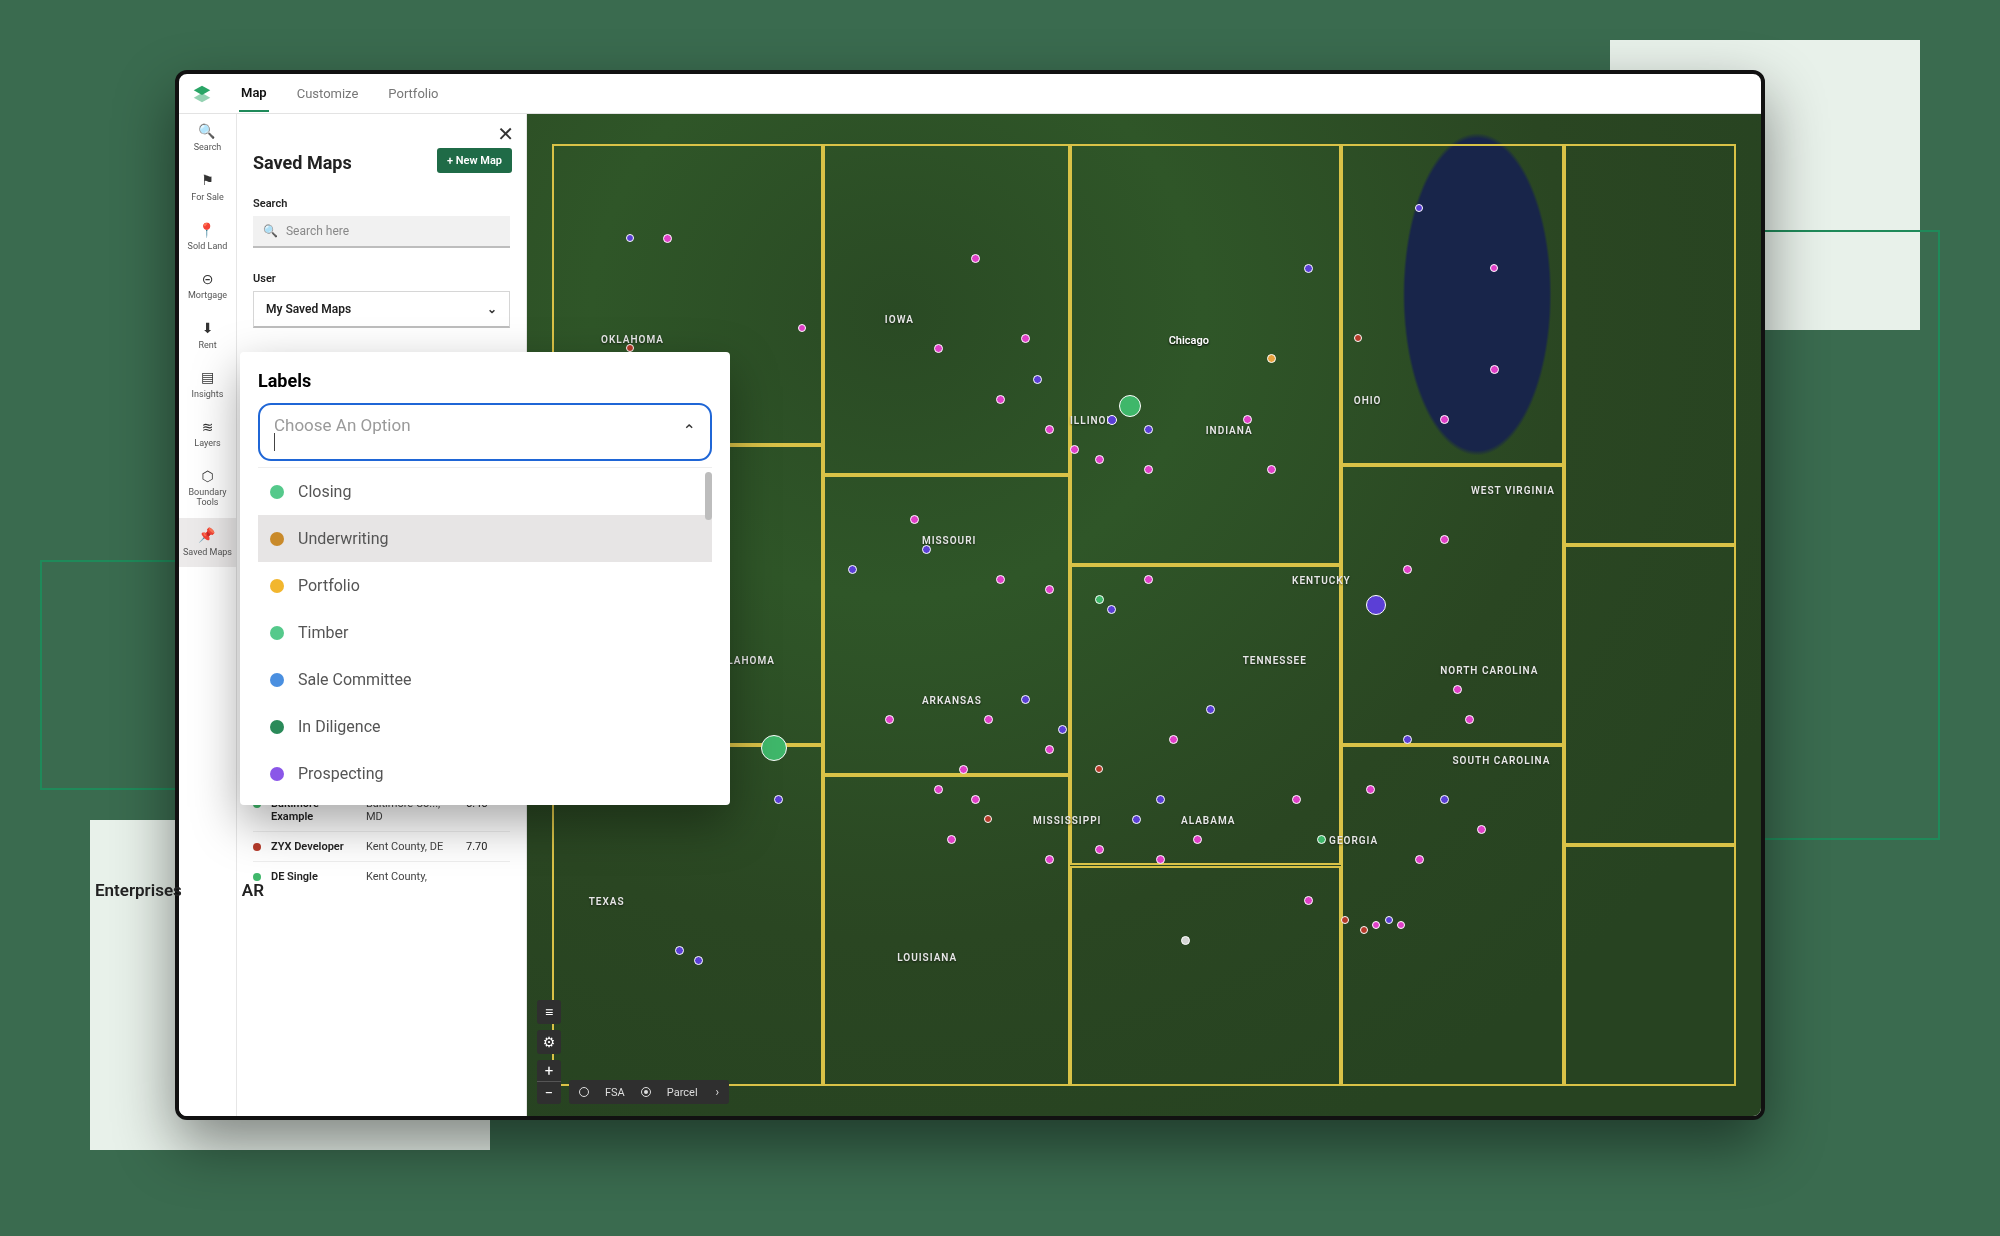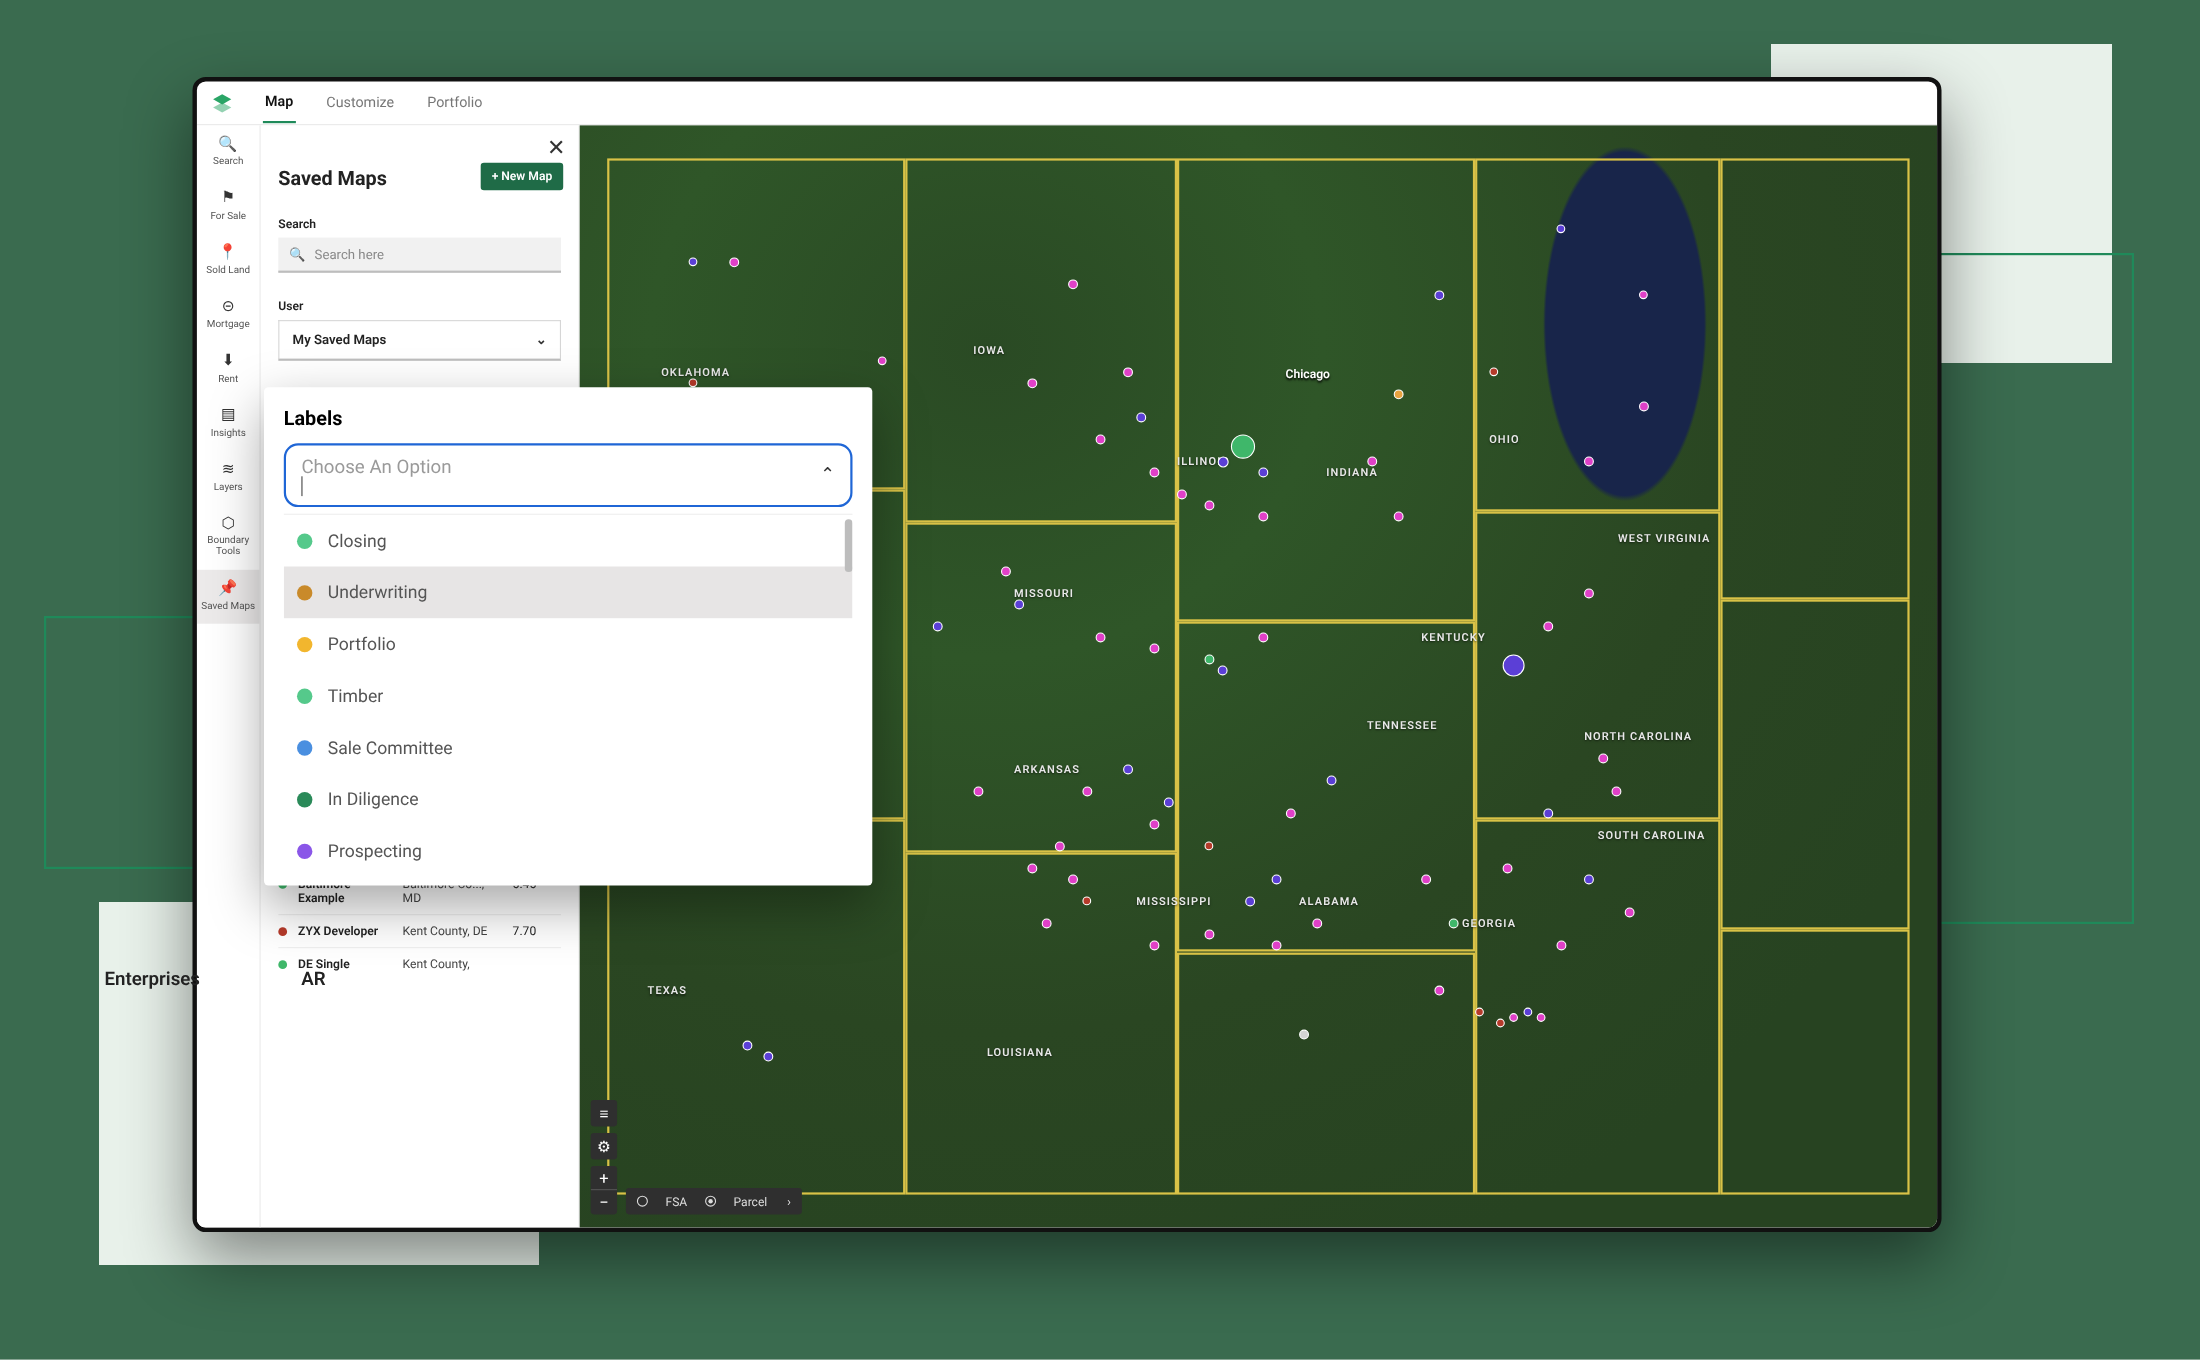--- a/index.html
+++ b/index.html
@@ -85,34 +85,34 @@
   .ctrl-btn { width:24px; height:24px; background:#2f2f2f; color:#fff; font-size:14px; display:flex; align-items:center; justify-content:center; border-radius:3px; cursor:pointer; }
   .ctrl-zoom { background:#2f2f2f; border-radius:3px; display:flex; flex-direction:column; overflow:hidden; }
   .ctrl-zoom div { width:24px; height:22px; color:#fff; display:flex; align-items:center; justify-content:center; font-size:15px; cursor:pointer; }
   .ctrl-zoom div:first-child { border-bottom:1px solid #555; }
   .seg-bar { position:absolute; left:42px; bottom:12px; background:#2f2f2f; color:#ddd; font-size:11px; padding:5px 10px; border-radius:3px; display:flex; align-items:center; gap:16px; }
   .seg-bar .rad { width:10px; height:10px; border:1.5px solid #ddd; border-radius:50%; display:inline-block; }
   .seg-bar .rad.on::after{ content:''; display:block; width:4px; height:4px; background:#ddd; border-radius:50%; margin:1.5px auto; }
   .seg-bar .chevr { font-size:12px; margin-left:2px; }
 
   
-  .labels-pop { position:absolute; left:74px; top:352px; width:553px; background:#fff; border-radius:4px; box-shadow:0 18px 48px rgba(0,0,0,.35); z-index:50; padding:18px 18px 8px; }
+  .labels-pop { position:absolute; left:74px; top:352px; width:490px; background:#fff; border-radius:4px; box-shadow:0 18px 48px rgba(0,0,0,.35); z-index:50; padding:18px 18px 8px; }
   .labels-pop h3 { font-size:18px; font-weight:700; margin-bottom:12px; }
   .labels-select { border:2px solid #1f66d6; border-radius:13px; padding:10px 14px 24px; position:relative; color:#9a9a9a; font-size:17px; }
   .labels-select .caret { position:absolute; right:14px; top:16px; font-size:16px; color:#333; }
   .labels-select .cursor { position:absolute; left:14px; bottom:8px; width:1px; height:18px; background:#444; }
   .opt-list { margin-top:6px; border-top:1px solid #eee; max-height:380px; overflow:hidden; position:relative; }
   .opt-list::-webkit-scrollbar{width:8px}
   .opt { display:flex; align-items:center; gap:14px; padding:14px 12px; font-size:16px; color:#555; cursor:pointer; }
   .opt.hover { background:#e7e5e5; }
   .opt .swatch { width:14px; height:14px; border-radius:50%; }
   .scroll-ind { position:absolute; right:0; top:4px; width:7px; height:48px; background:#bdbdbd; border-radius:4px; }
 
   
-  .partial-row { position:absolute; left:95px; top:880px; z-index:40; display:flex; gap:92px; font-size:17px; font-weight:600; color:#222; }
+  .partial-row { position:absolute; left:95px; top:880px; z-index:40; display:flex; gap:60px; font-size:17px; font-weight:600; color:#222; }
 
 </style>
 </head>
 <body>
 
 <div class="deco-fill-top"></div>
 <div class="deco-outline-top"></div>
 <div class="deco-fill-bottom"></div>
 <div class="deco-outline-bot"></div>
 

